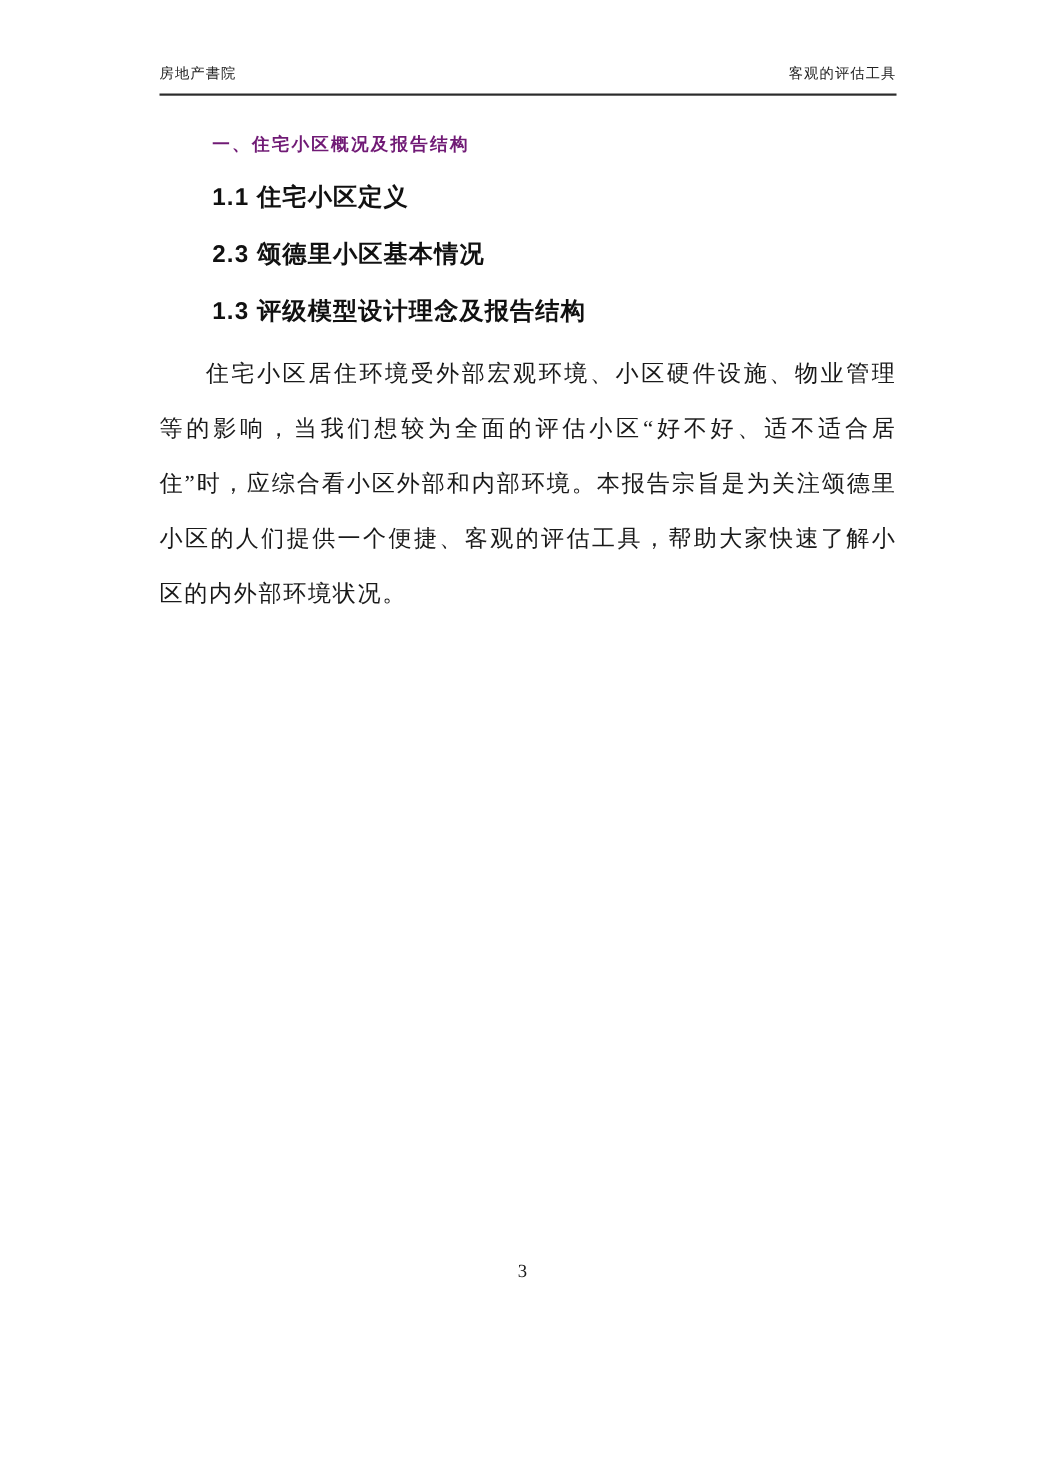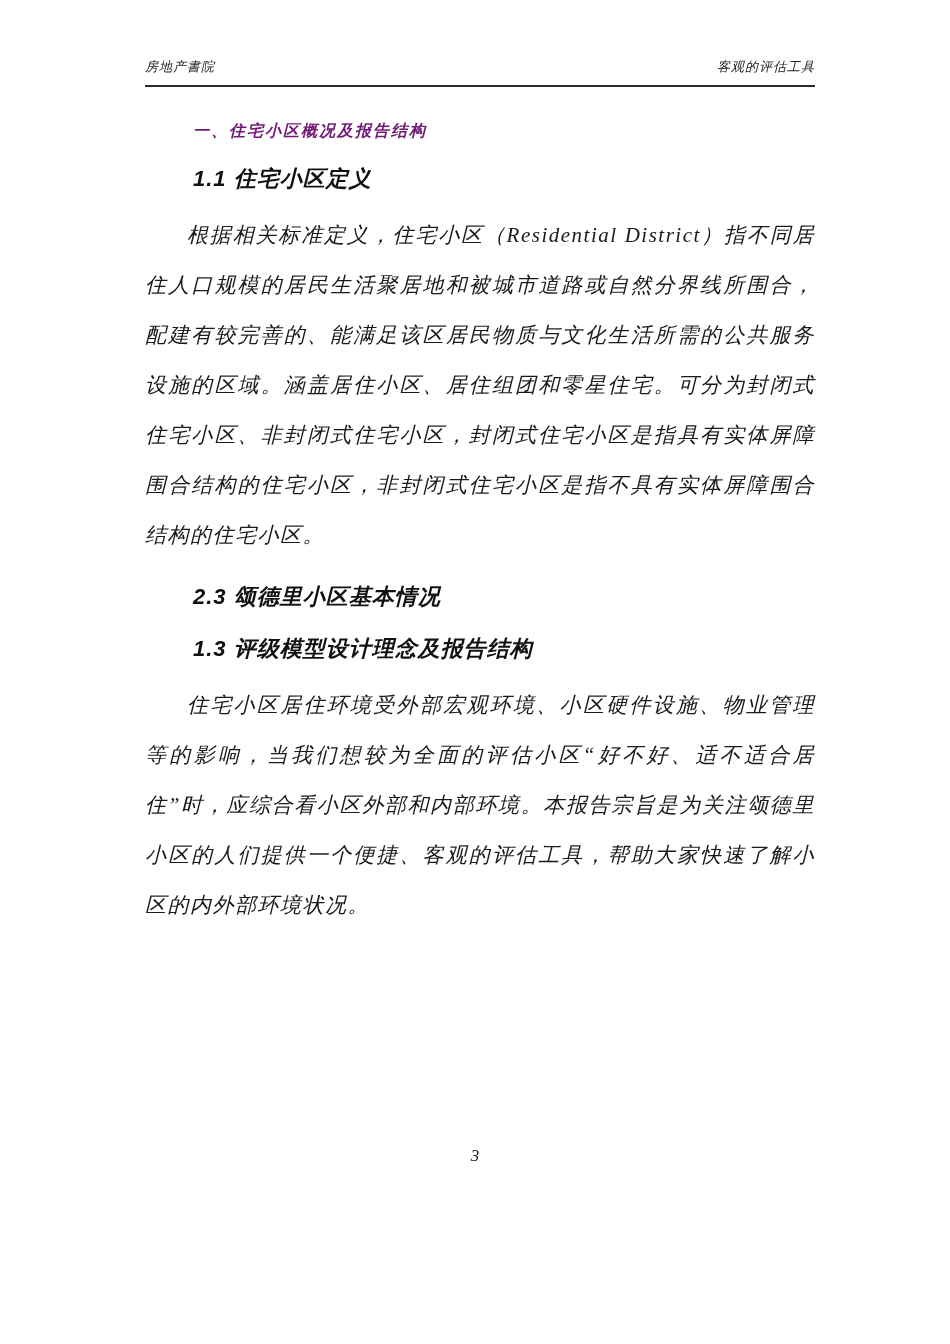--- a/index.html
+++ b/index.html
@@ -9,21 +9,20 @@
   .page {
     width: 950px;
     height: 1224px;
     margin: 0 auto;
     background: #ffffff;
     position: relative;
     font-family: "Liberation Serif", serif;
     color: #1a1a1a;
     padding: 58px 135px 0 145px;
     overflow: hidden;
-    font-style: italic;
   }
 
   .doc-header {
     display: flex;
     justify-content: space-between;
     align-items: flex-end;
     font-size: 13px;
     letter-spacing: 1px;
     color: #222222;
     padding-bottom: 9px;
@@ -79,21 +78,20 @@
     <span>房地产書院</span>
     <span>客观的评估工具</span>
   </header>
 
   <main>
 
     <h1 class="doc-title">一、住宅小区概况及报告结构</h1>
 
     <section>
       <h2 class="sec-heading">1.1 住宅小区定义</h2>
-      <p class="body-para">根据相关标准定义，住宅小区（Residential District）指不同居住人口规模的居民生活聚居地和被城市道路或自然分界线所围合，配建有较完善的、能满足该区居民物质与文化生活所需的公共服务设施的区域。涵盖居住小区、居住组团和零星住宅。可分为封闭式住宅小区、非封闭式住宅小区，封闭式住宅小区是指具有实体屏障围合结构的住宅小区，非封闭式住宅小区是指不具有实体屏障围合结构的住宅小区。</p>
     </section>
 
     <section>
       <h2 class="sec-heading">2.3 颂德里小区基本情况</h2>
     </section>
 
     <section>
       <h2 class="sec-heading">1.3 评级模型设计理念及报告结构</h2>
       <p class="body-para">住宅小区居住环境受外部宏观环境、小区硬件设施、物业管理等的影响，当我们想较为全面的评估小区“好不好、适不适合居住”时，应综合看小区外部和内部环境。本报告宗旨是为关注颂德里小区的人们提供一个便捷、客观的评估工具，帮助大家快速了解小区的内外部环境状况。</p>
     </section>

